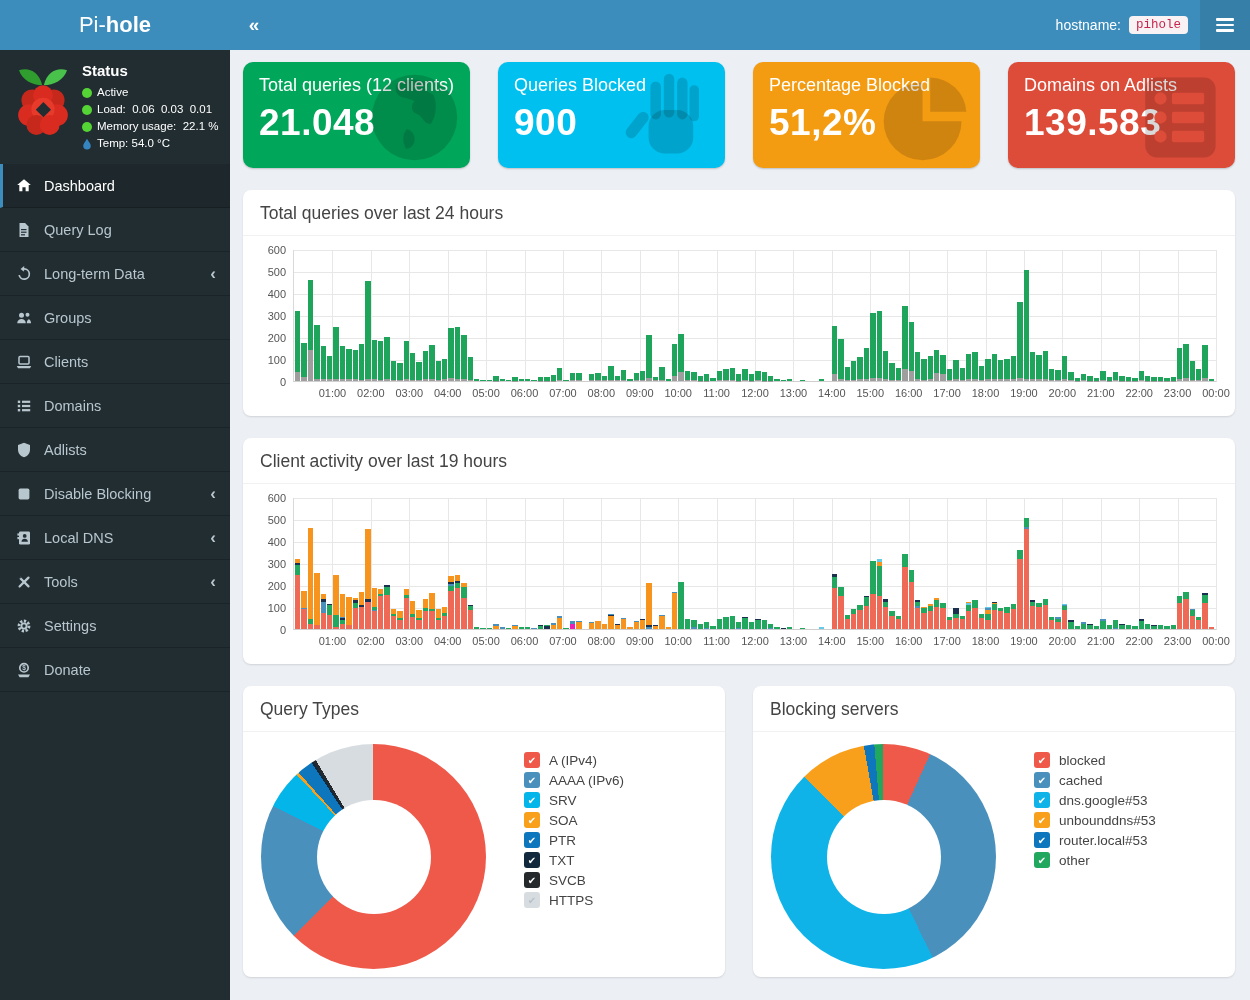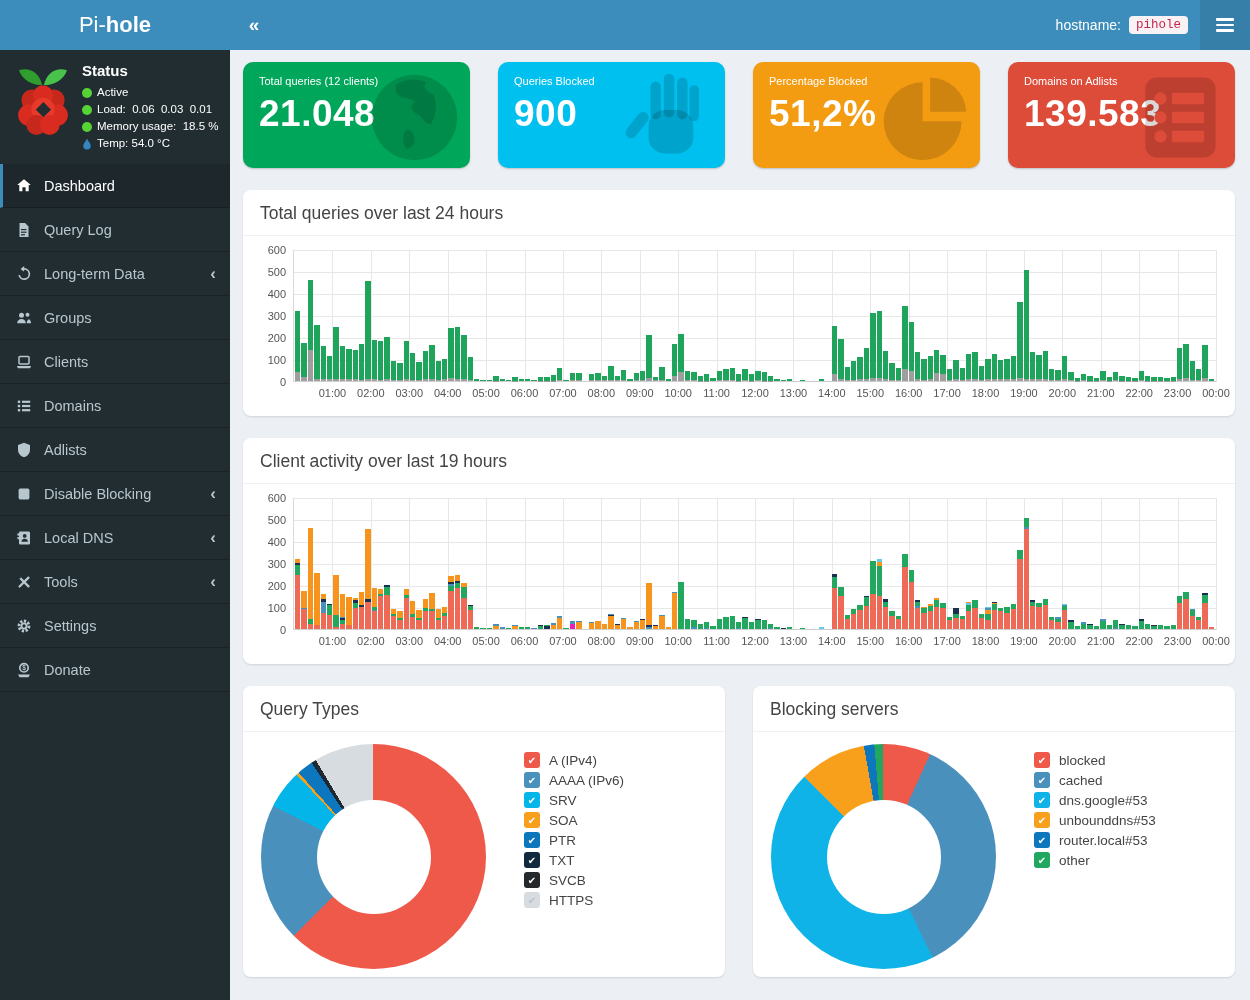--- a/index.html
+++ b/index.html
@@ -28,21 +28,21 @@
   .menu li { position:relative; height:44px; display:flex; align-items:center; gap:12px; padding:0 14px 0 16px; color:#b8c7ce; font-size:14.5px; cursor:pointer; border-bottom:1px solid rgba(0,0,0,0.22); }
   .menu li svg { width:16px; height:16px; flex:0 0 auto; }
   .menu li.active { background:#1e282c; color:#fff; border-left:3px solid #3c8dbc; padding-left:13px; }
   .menu .chev { margin-left:auto; font-size:17px; font-weight:bold; line-height:1; }
 
   
   .main { position:absolute; left:230px; top:50px; width:1020px; height:950px; padding:12px 15px 0 13px; }
 
   .cards { display:flex; gap:28px; height:106px; }
   .card { flex:1; border-radius:10px; position:relative; color:#fff; padding:13px 0 0 16px; overflow:hidden; box-shadow:0 1px 2px rgba(0,0,0,0.2); }
-  .card-title { font-size:11px; }
+  .card-title { font-size:18px; }
   .card-value { font-size:37px; font-weight:bold; margin-top:6px; letter-spacing:0.5px; }
   .card-icon { position:absolute; right:8px; top:8px; width:95px; height:95px; }
 
   .panel { background:#fff; border-radius:8px; box-shadow:0 1px 2px rgba(0,0,0,0.12); margin-top:22px; }
   .panel-title { font-size:17.5px; color:#444; padding:13px 17px 11px; border-bottom:1px solid #f1f1f1; }
   .chart-body { padding:14px 18px 34px 50px; }
   .chart-area { position:relative; height:132px; border-left:1px solid #d9d9d9; border-right:1px solid #e7e7e7; border-bottom:1px solid #cfcfcf; }
   .hline { position:absolute; left:0; right:0; height:1px; background:#e7e7e7; }
   .vline { position:absolute; top:0; bottom:0; width:1px; background:#e7e7e7; }
   .ylab { position:absolute; right:100%; margin-right:8px; font-size:11px; color:#555; transform:translateY(-50%); }
@@ -96,21 +96,21 @@
         <circle cx="52" cy="62" r="13" fill="#d92b1f"></circle>
       <circle cx="35" cy="55" r="14" fill="#e83a2b"></circle>
       <circle cx="27" cy="74" r="12" fill="#c6281c"></circle>
         <circle cx="43" cy="74" r="12" fill="#d92b1f"></circle>
       <rect x="29" y="49" width="13" height="13" transform="rotate(45 35.5 55.5)" fill="#222d32"></rect>
     </svg>
     <div class="status-info">
       <div class="status-title">Status</div>
       <div class="status-row"><span class="dot"></span><span>Active</span></div>
       <div class="status-row"><span class="dot"></span><span>Load:  0.06  0.03  0.01</span></div>
-      <div class="status-row"><span class="dot"></span><span>Memory usage:  18.5 %</span></div>
+      <div class="status-row"><span class="dot"></span><span>Memory usage:  22.1 %</span></div>
       <div class="status-row">
         <svg width="10" height="13" viewBox="0 0 16 17">
             <path d="M8 1 C5 6 2 9 2 12 a6 6 0 0 0 12 0 C14 9 11 6 8 1 Z" fill="#3586c0"></path>
           </svg>
         <span>Temp: 54.0 °C</span>
       </div>
     </div>
   </div>
 
   <ul class="menu">

